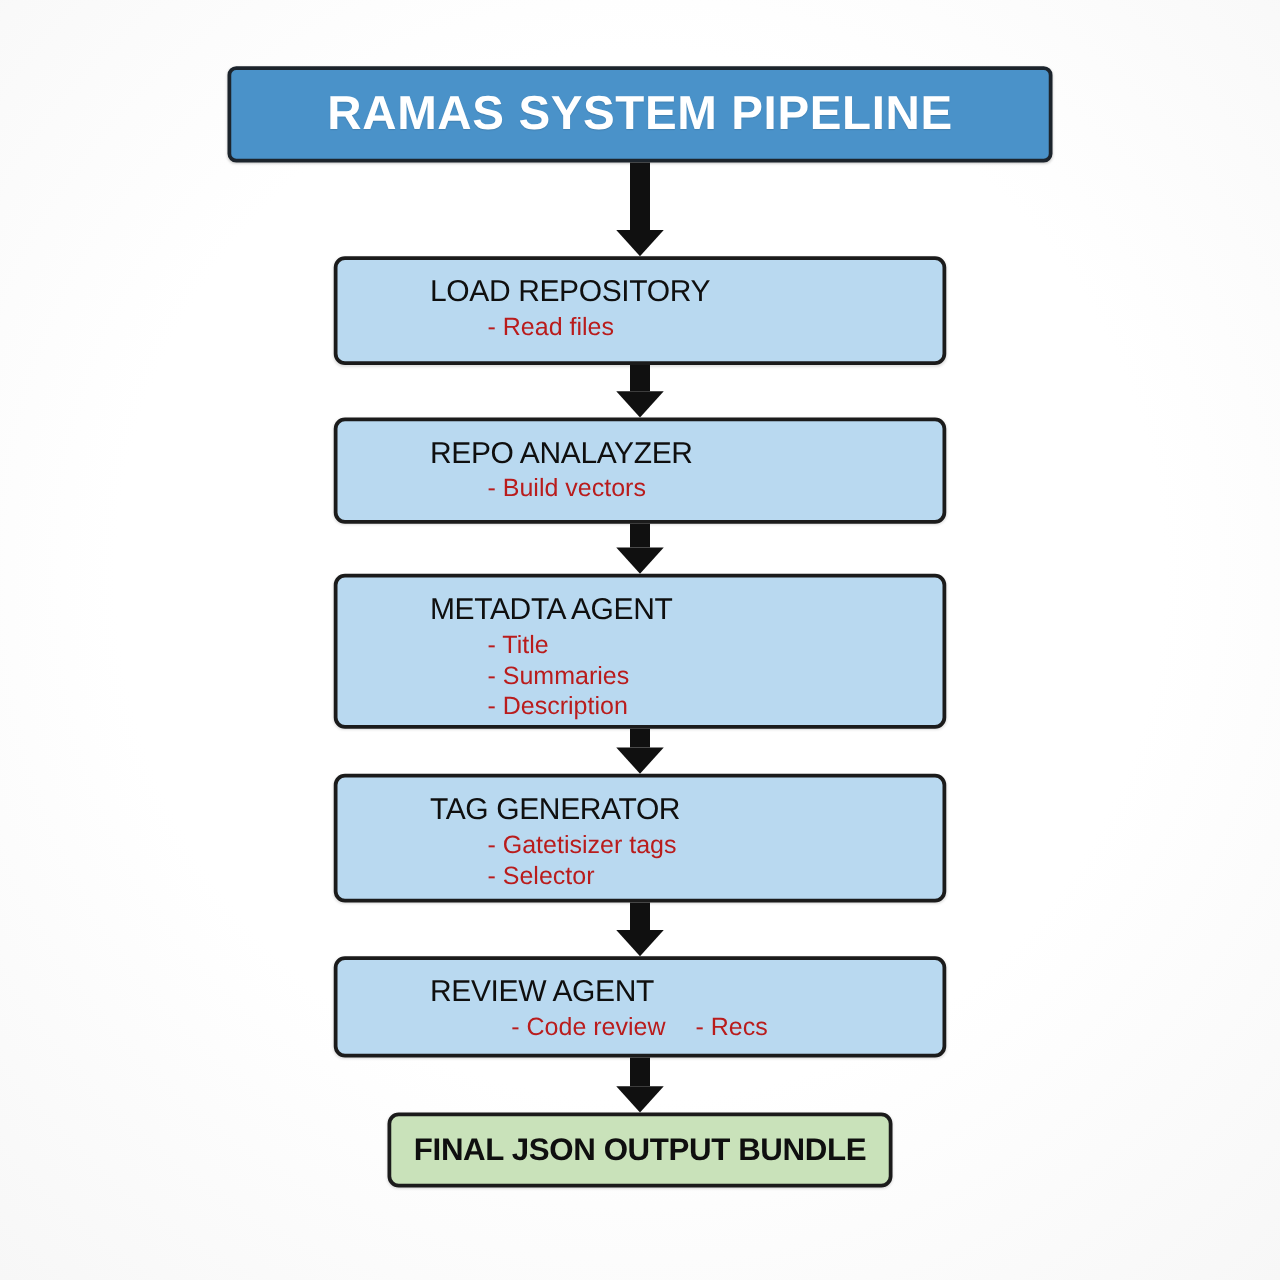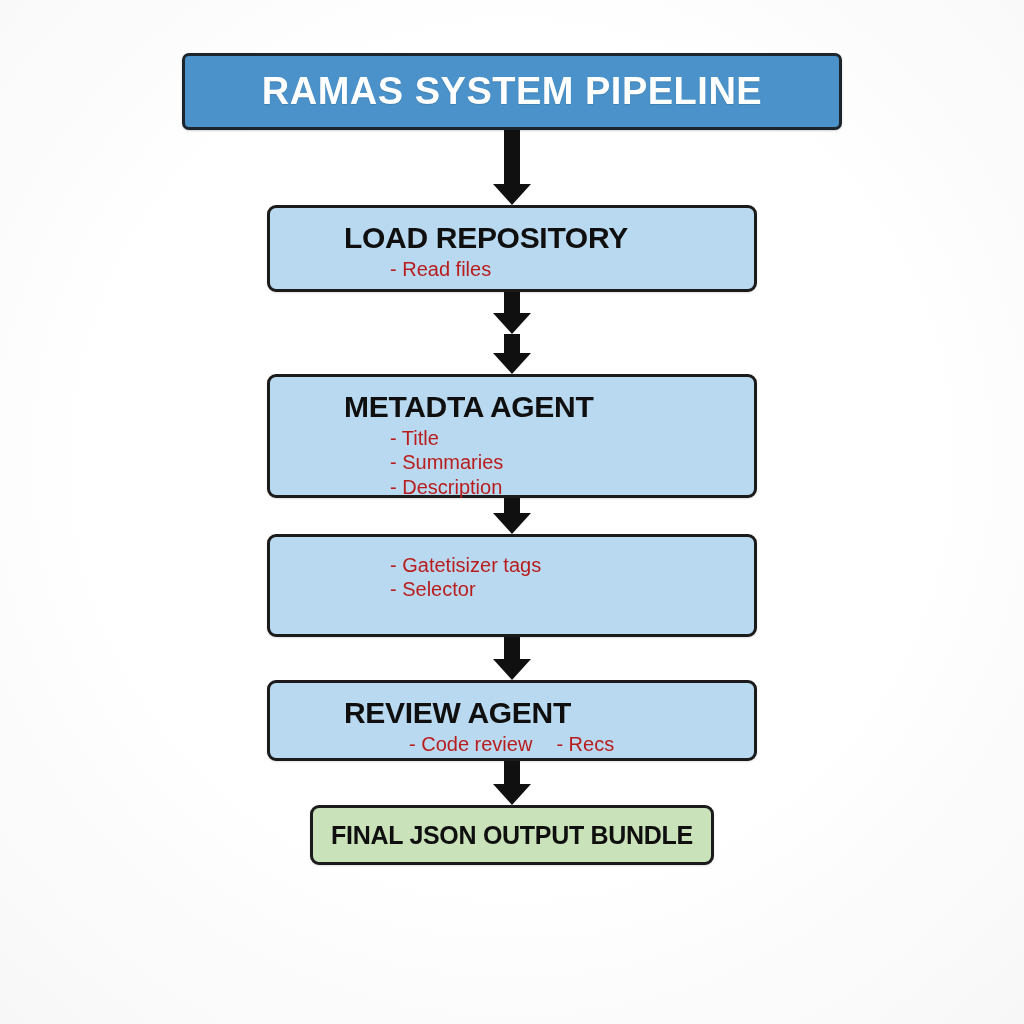--- a/index.html
+++ b/index.html
@@ -37,22 +37,22 @@
   }
   .step-box {
     width: 490px;
     background: #b9d9f0;
     border: 3px solid #1b1b1b;
     border-radius: 9px;
     padding: 13px 20px 10px 74px;
     box-shadow: 0 1px 2px rgba(0,0,0,0.12);
   }
   .step-title {
-    font-size: 30px;
-    font-weight: 700;
+    font-size: 24px;
+    font-weight: 400;
     color: #0f0f0f;
     letter-spacing: -0.3px;
     line-height: 1.1;
   }
   .step-items {
     padding-left: 46px;
     margin-top: 3px;
   }
   .step-item {
     font-size: 20px;
@@ -130,20 +130,26 @@
     <div class="step-items">
       <div class="step-item">- Read files</div>
     </div>
   </div>
 
   <div class="arrow arrow-sm-42">
     <div class="arrow-stem"></div>
     <div class="arrow-head"></div>
   </div>
 
+  <div class="step-box h-85">
+    <div class="step-title">REPO ANALAYZER</div>
+    <div class="step-items">
+      <div class="step-item">- Build vectors</div>
+    </div>
+  </div>
 
   <div class="arrow arrow-sm-40">
     <div class="arrow-stem"></div>
     <div class="arrow-head"></div>
   </div>
 
   <div class="step-box h-124">
     <div class="step-title">METADTA AGENT</div>
     <div class="step-items">
       <div class="step-item">- Title</div>
@@ -151,20 +157,21 @@
       <div class="step-item">- Description</div>
     </div>
   </div>
 
   <div class="arrow arrow-sm-36">
     <div class="arrow-stem"></div>
     <div class="arrow-head"></div>
   </div>
 
   <div class="step-box h-103">
+    <div class="step-title">TAG GENERATOR</div>
     <div class="step-items">
       <div class="step-item">- Gatetisizer tags</div>
       <div class="step-item">- Selector</div>
     </div>
   </div>
 
   <div class="arrow arrow-sm-43">
     <div class="arrow-stem"></div>
     <div class="arrow-head"></div>
   </div>

